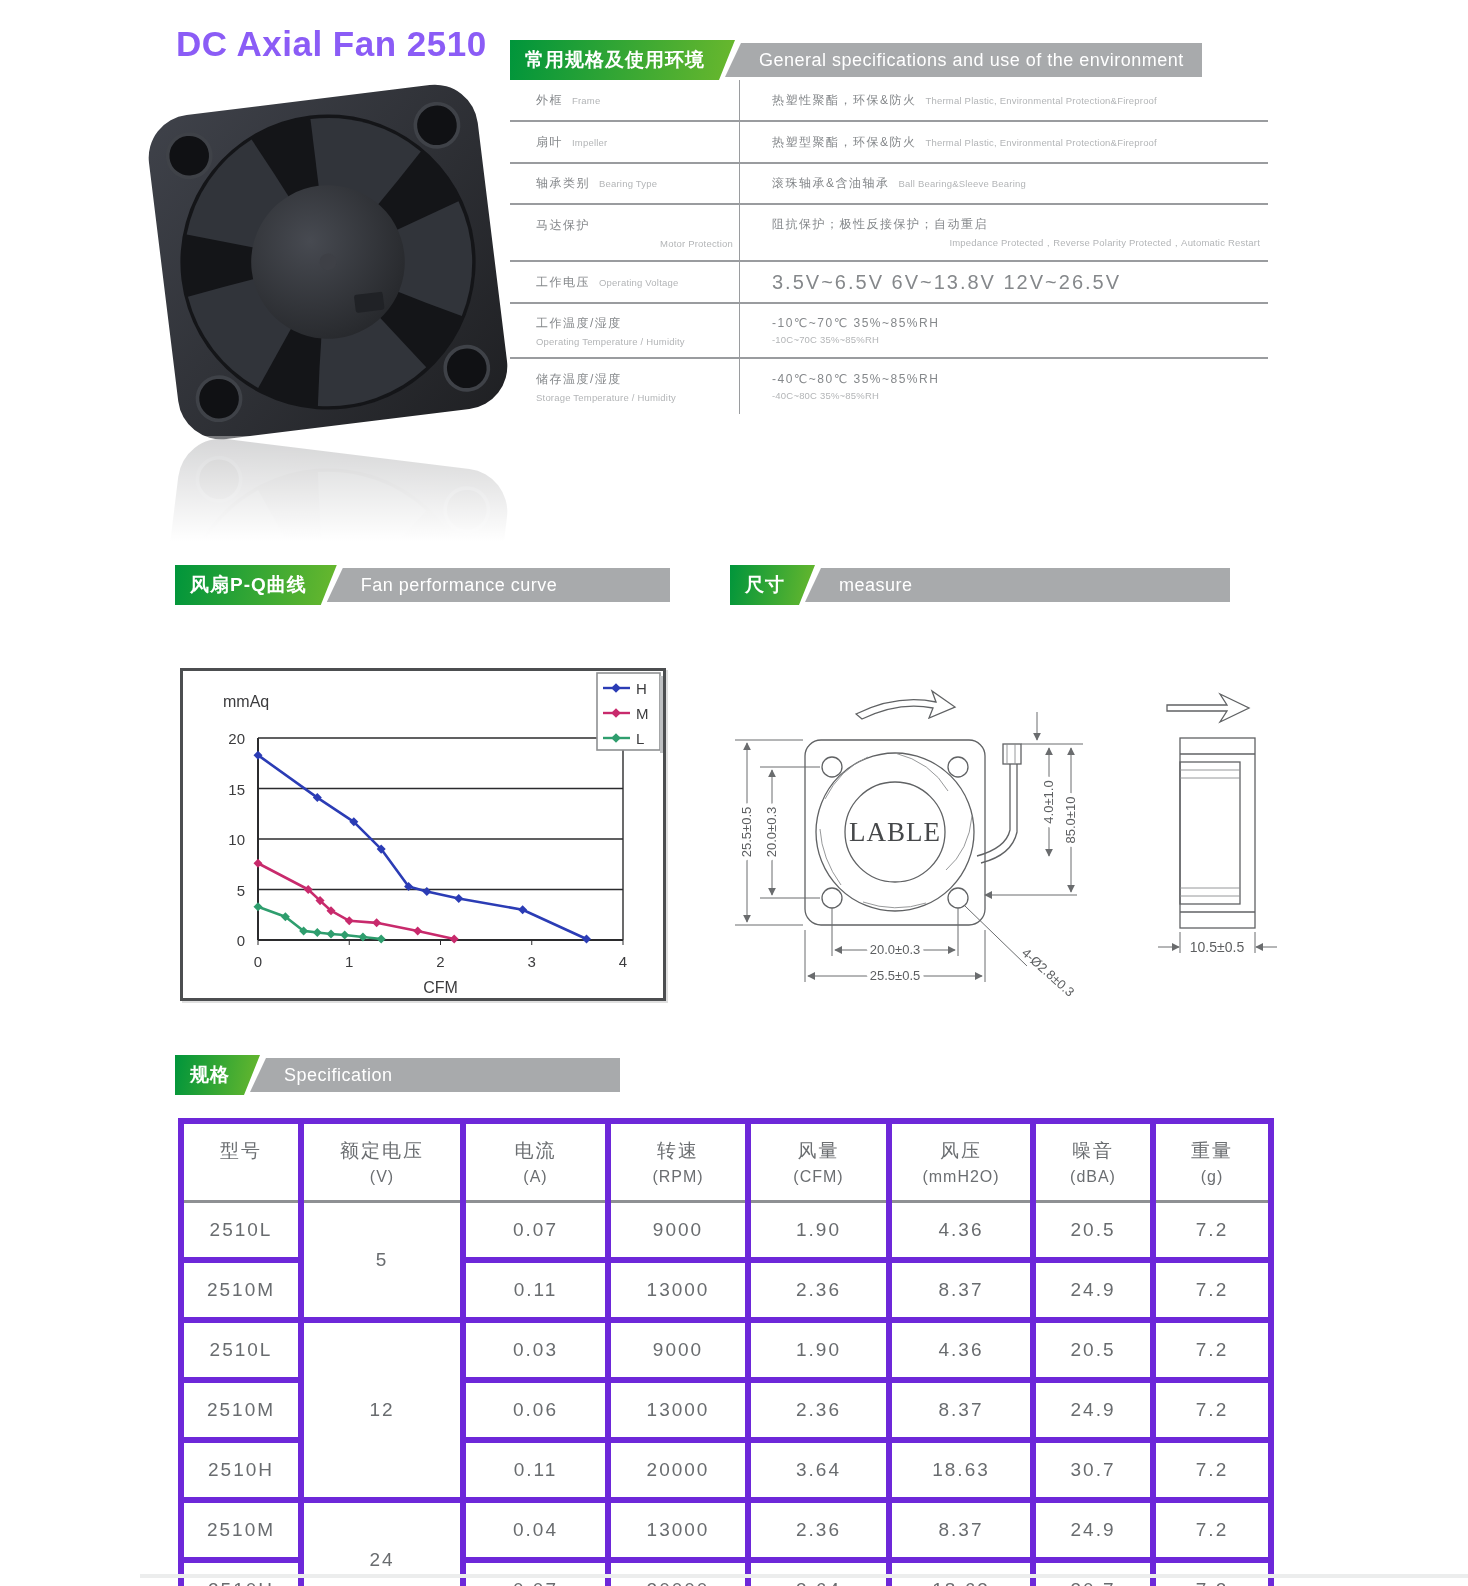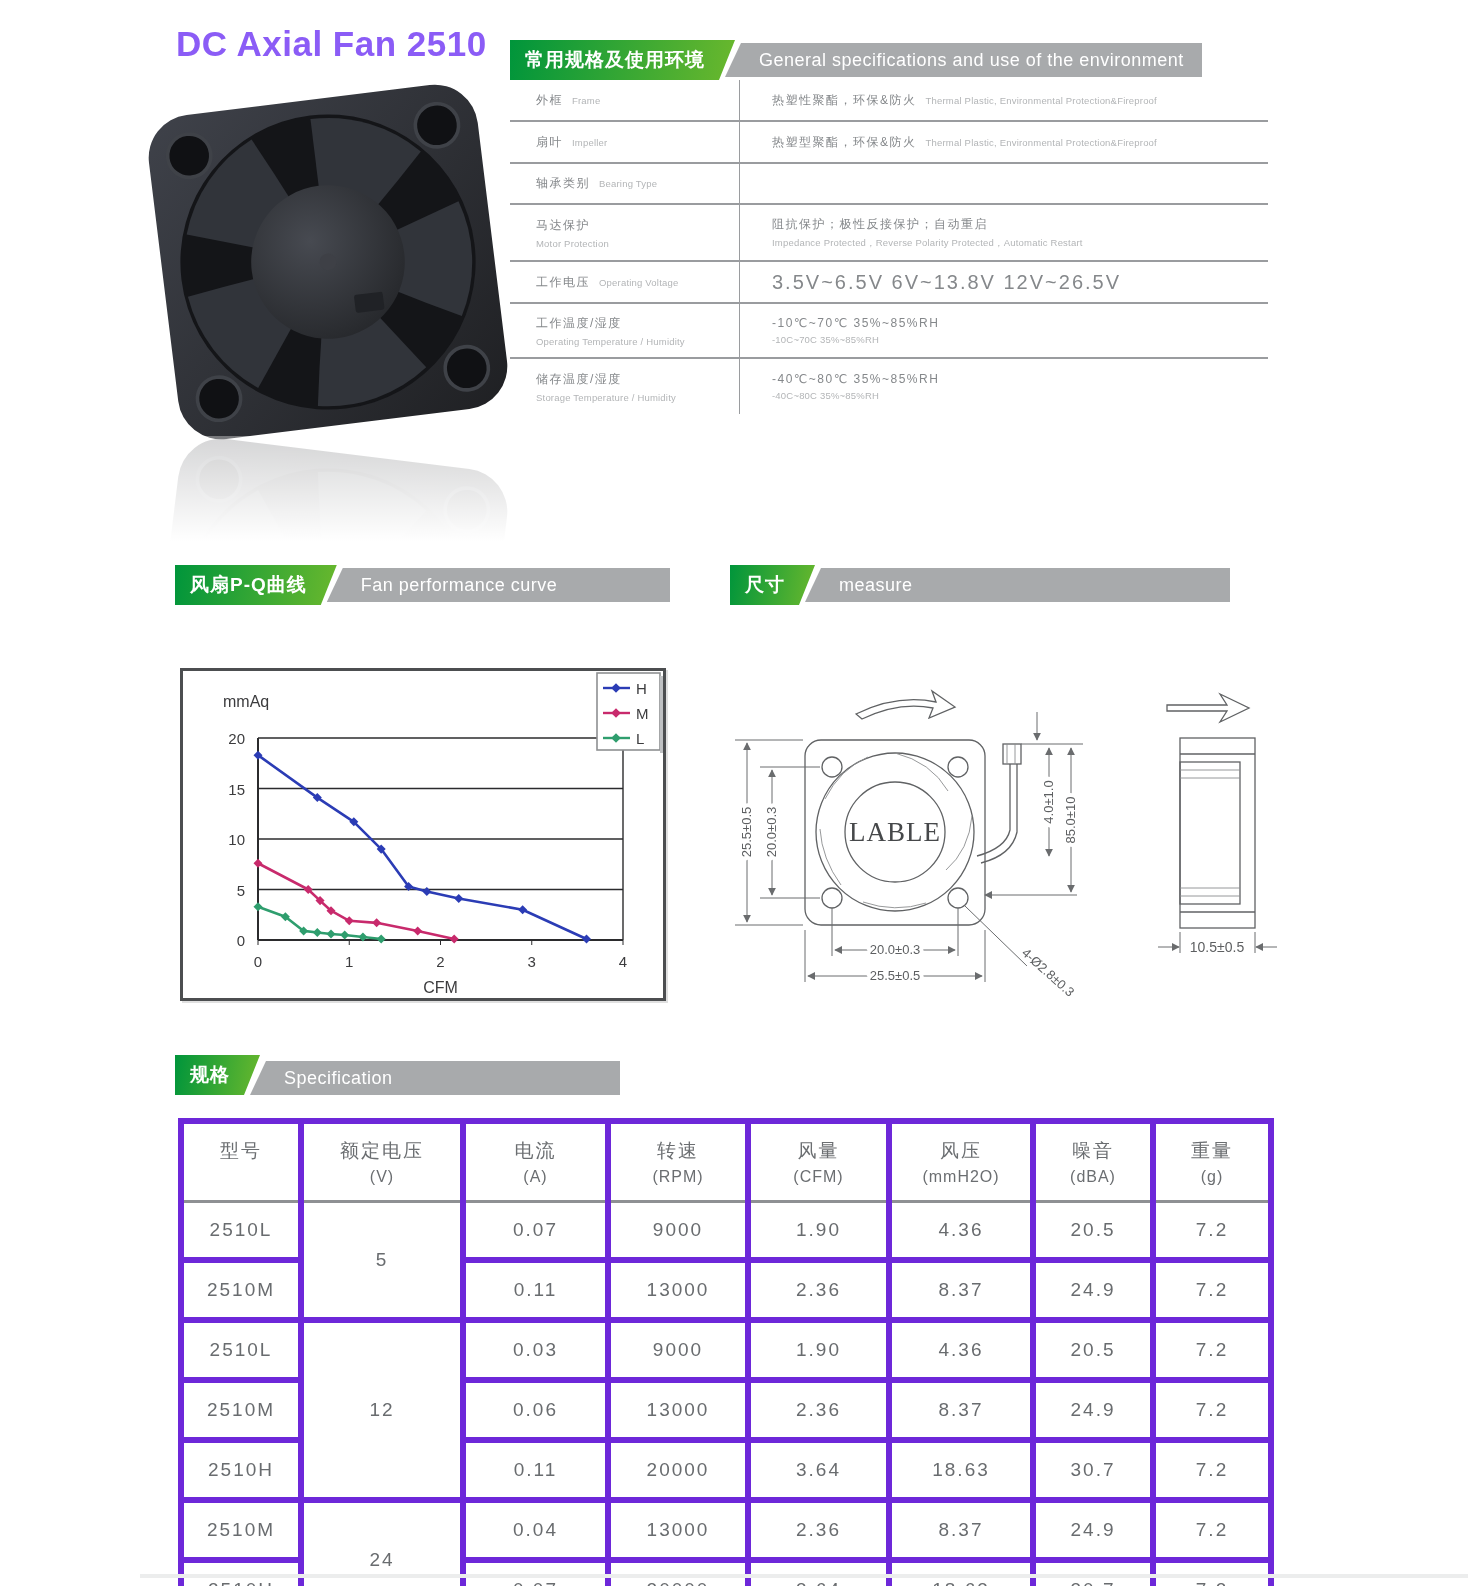--- a/index.html
+++ b/index.html
@@ -182,22 +182,26 @@
       <div class="gen-value">
         <span class="cn">热塑型聚酯，环保&amp;防火</span>
         <span class="en">Thermal Plastic, Environmental Protection&amp;Fireproof</span>
       </div>
     </div>
     <div class="gen-row" style="min-height: 41px;">
       <div class="gen-label">
         <span class="cn">轴承类别</span>
         <span class="en">Bearing Type</span>
       </div>
-    </div>
-    <div class="gen-row stacked" style="min-height: 57px;">
+      <div class="gen-value">
+        <span class="cn">滚珠轴承&amp;含油轴承</span>
+        <span class="en">Ball Bearing&amp;Sleeve Bearing</span>
+      </div>
+    </div>
+    <div class="gen-row stacked" style="min-height: 57px; text-align: right;">
       <div class="gen-label">
         <span class="cn">马达保护</span>
         <span class="en">Motor Protection</span>
       </div>
       <div class="gen-value">
         <span class="cn">阻抗保护；极性反接保护；自动重启</span>
         <span class="en">Impedance Protected，Reverse Polarity Protected，Automatic Restart</span>
       </div>
     </div>
     <div class="gen-row" style="min-height: 42px;">
@@ -397,21 +401,21 @@
   </g>
   <g class="dimline">
     <line x1="465" y1="282" x2="465" y2="303"></line>
       <line x1="540" y1="282" x2="540" y2="303"></line>
     <line x1="443" y1="297" x2="464" y2="297" marker-end="url(#arr)"></line>
     <line x1="562" y1="297" x2="541" y2="297" marker-end="url(#arr)"></line>
   </g>
   <text class="dimtext" x="502" y="302" text-anchor="middle" style="font-size:14px">10.5±0.5</text>
 </svg>
 
-<div class="sec" style="left:175px;top:1055px;width:445px;align-items:flex-end;">
+<div class="sec" style="left:175px;top:1055px;width:445px;">
   <div class="sec-green">
       <span>规格</span>
     </div>
   <div class="sec-gray">
       <span>Specification</span>
     </div>
 </div>
 
 <table class="spec-table">
   <colgroup>

